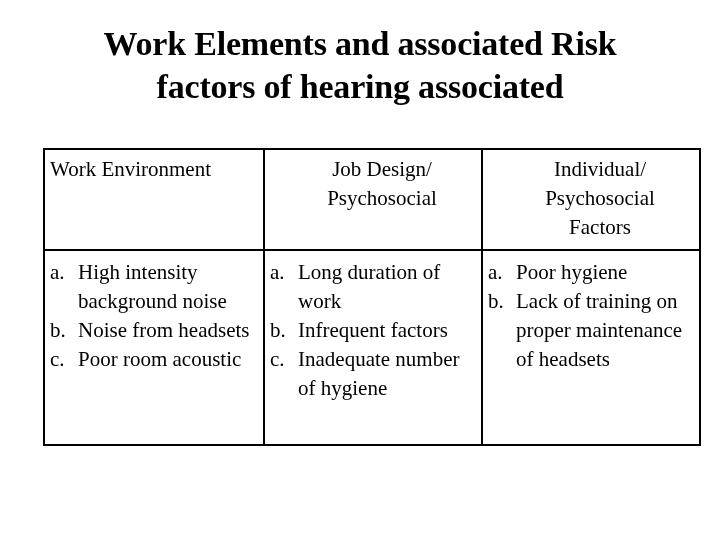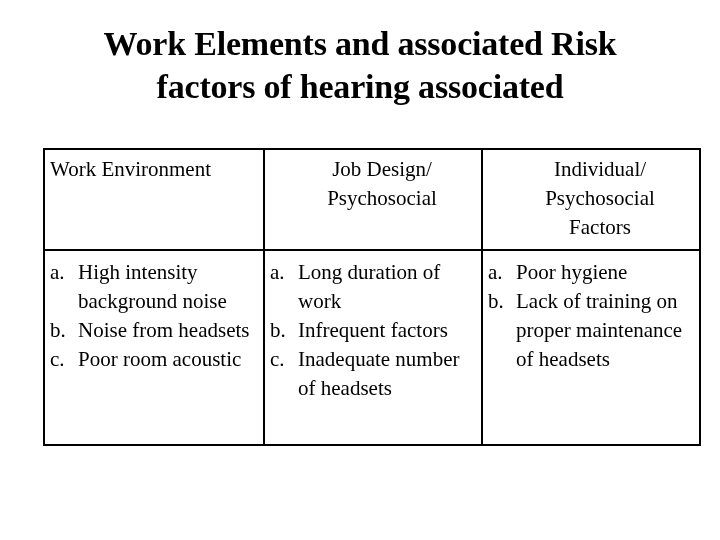--- a/index.html
+++ b/index.html
@@ -153,21 +153,21 @@
             <div class="item">
               <span class="item-marker">a.</span>
               <span class="item-text">Long duration of work</span>
             </div>
             <div class="item">
               <span class="item-marker">b.</span>
               <span class="item-text">Infrequent factors</span>
             </div>
             <div class="item">
               <span class="item-marker">c.</span>
-              <span class="item-text">Inadequate number of headsets</span>
+              <span class="item-text">Inadequate number of hygiene</span>
             </div>
           </div>
         </td>
 
         <td class="body-cell col-3">
           <div class="body-inner">
             <div class="item">
               <span class="item-marker">a.</span>
               <span class="item-text">Poor hygiene</span>
             </div>

